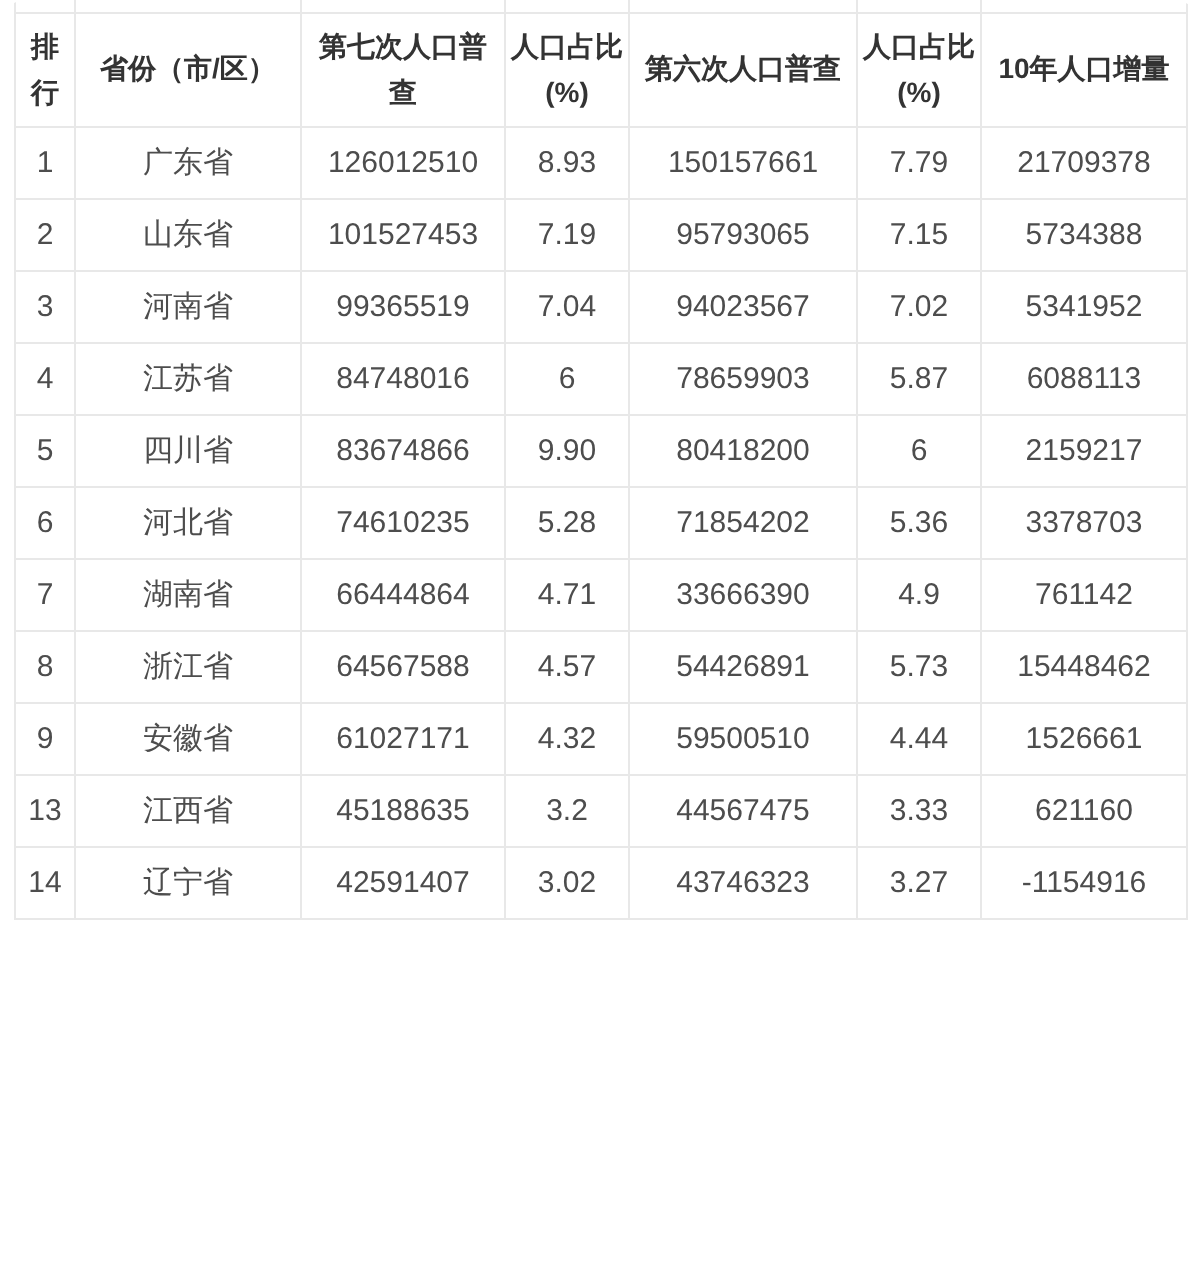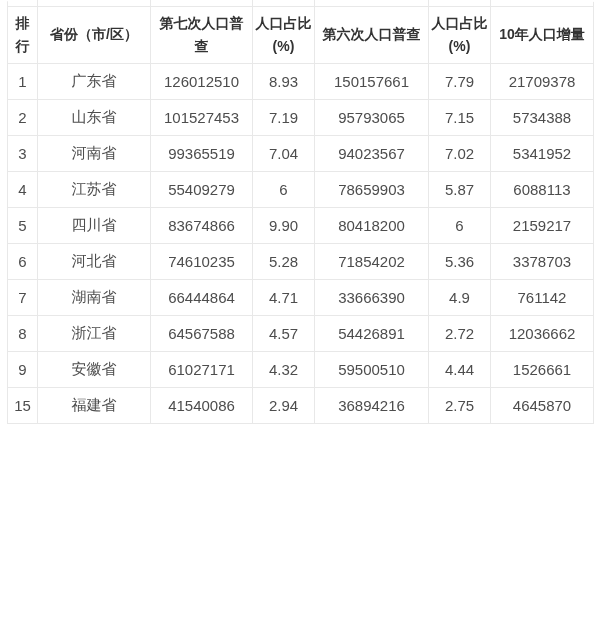--- a/index.html
+++ b/index.html
@@ -111,21 +111,21 @@
           <td>河南省</td>
           <td>99365519</td>
           <td>7.04</td>
           <td>94023567</td>
           <td>7.02</td>
           <td>5341952</td>
         </tr>
         <tr>
           <td>4</td>
           <td>江苏省</td>
-          <td>55409279</td>
+          <td>84748016</td>
           <td>6</td>
           <td>78659903</td>
           <td>5.87</td>
           <td>6088113</td>
         </tr>
         <tr>
           <td>5</td>
           <td>四川省</td>
           <td>83674866</td>
           <td>9.90</td>
@@ -150,36 +150,45 @@
           <td>33666390</td>
           <td>4.9</td>
           <td>761142</td>
         </tr>
         <tr>
           <td>8</td>
           <td>浙江省</td>
           <td>64567588</td>
           <td>4.57</td>
           <td>54426891</td>
-          <td>2.72</td>
-          <td>12036662</td>
+          <td>5.73</td>
+          <td>15448462</td>
         </tr>
         <tr>
           <td>9</td>
           <td>安徽省</td>
           <td>61027171</td>
           <td>4.32</td>
           <td>59500510</td>
           <td>4.44</td>
           <td>1526661</td>
         </tr>
         <tr>
-          <td>15</td>
-          <td>福建省</td>
-          <td>41540086</td>
-          <td>2.94</td>
-          <td>36894216</td>
-          <td>2.75</td>
-          <td>4645870</td>
+          <td>13</td>
+          <td>江西省</td>
+          <td>45188635</td>
+          <td>3.2</td>
+          <td>44567475</td>
+          <td>3.33</td>
+          <td>621160</td>
+        </tr>
+        <tr>
+          <td>14</td>
+          <td>辽宁省</td>
+          <td>42591407</td>
+          <td>3.02</td>
+          <td>43746323</td>
+          <td>3.27</td>
+          <td>-1154916</td>
         </tr>
       </tbody>
     </table>
 </div>
 
 </body></html>

